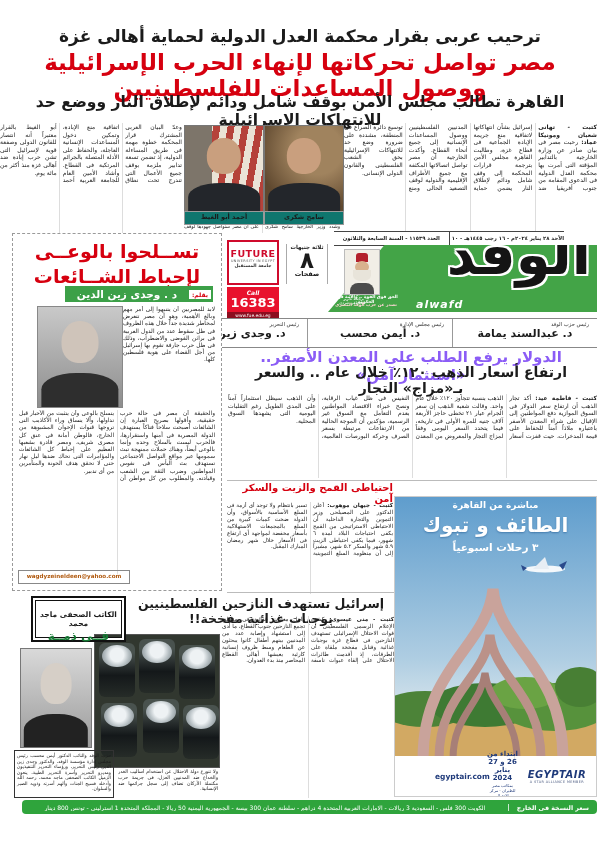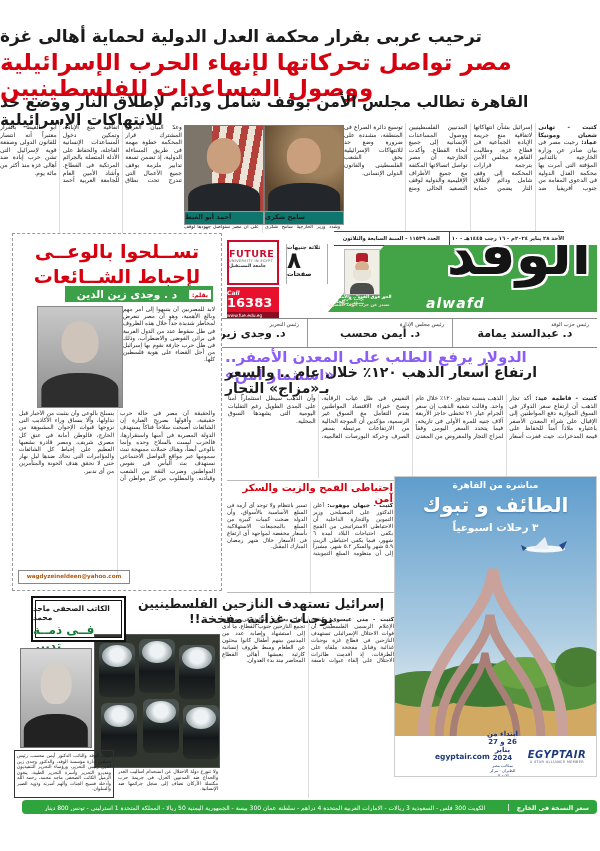--- a/index.html
+++ b/index.html
@@ -1,20 +1,20 @@
 <!DOCTYPE html>
 <html lang="ar"><head>
 <meta charset="utf-8">
 <style>
   html,body{margin:0;padding:0;background:#e9e9e9;}
   .page{position:relative;width:600px;height:851px;margin:0 auto;background:#fff;overflow:hidden;
         font-family:"DejaVu Sans","Liberation Sans",sans-serif;color:#1b1b1b;direction:rtl;}
   .abs{position:absolute;}
   .ltr{direction:ltr;}
-  .ctr{text-align:left;}
+  .ctr{text-align:center;}
   .jst{text-align:justify;text-align-last:right;}
 
   
   .kicker{left:0;top:26px;width:600px;font-size:17px;font-weight:800;}
   .mainhead{left:0;top:49px;width:600px;font-size:23px;font-weight:900;color:#d6000f;letter-spacing:-.3px;}
   .subhead{left:0;top:93px;width:600px;font-size:15.5px;font-weight:800;}
 
   
   .bodytxt{font-size:6px;line-height:7.6px;overflow:hidden;column-gap:6px;column-rule:1px solid #ddd;}
   .lead-a{left:344px;top:123px;width:253px;height:108px;column-count:4;}
@@ -36,21 +36,21 @@
   .cap-shoukry{left:264px;}
 
   
   .dateline{left:334px;top:231px;width:230px;height:13px;display:flex;border-top:1px solid #444;border-bottom:1px solid #444;}
   .datecell{flex:1;font-size:5.3px;font-weight:800;line-height:12px;text-align:center;white-space:nowrap;overflow:hidden;}
   .datecell+.datecell{border-right:1px solid #444;}
   .green-mast{left:328px;top:245px;width:269px;height:67px;background:#43a447;
      clip-path:polygon(21% 0,100% 0,100% 100%,0 100%);}
   .logo{position:absolute;right:6px;top:-18px;font-size:56px;font-weight:900;color:#141414;line-height:1;
      text-shadow:-2px 0 #fff,2px 0 #fff,0 -2px #fff,0 2px #fff,-2px -2px #fff,2px 2px #fff,-2px 2px #fff,2px -2px #fff;}
-  .logo-latin{position:absolute;left:98px;bottom:1px;color:#fff;font-size:14px;font-style:italic;font-weight:bold;letter-spacing:1px;}
+  .logo-latin{position:absolute;left:88px;bottom:1px;color:#fff;font-size:11px;font-style:italic;font-weight:bold;letter-spacing:1px;}
   .tagline{position:absolute;left:2px;bottom:6px;width:34px;font-size:3.8px;line-height:4.6px;color:#fff;text-align:right;}
   .founder{left:344px;top:249px;width:34px;height:44px;background:#f1eee6;border:1px solid #bbb;}
   .fez{position:absolute;top:3px;left:11px;width:12px;height:9px;background:#b3202c;border-radius:3px 3px 0 0;}
   .face{position:absolute;top:11px;left:10px;width:14px;height:12px;background:#d8b28e;border-radius:50%;}
   .beard{position:absolute;top:20px;left:8px;width:18px;height:11px;background:#e8e4da;border-radius:0 0 50% 50%;}
   .torso-sm{position:absolute;bottom:0;left:5px;width:24px;height:11px;background:#4c4c4c;border-radius:8px 8px 0 0;}
   .motto1{left:328px;top:294px;width:76px;font-size:4.3px;font-weight:800;color:#fff;}
   .motto2{left:328px;top:302px;width:76px;font-size:4.3px;font-weight:800;color:#ffd5d5;}
   .priceblock{left:286px;top:244px;width:40px;height:40px;border-left:1px solid #aaa;border-right:1px solid #aaa;}
   .price-words{font-size:5.5px;font-weight:800;}
@@ -102,32 +102,32 @@
   .israelhead{left:128px;top:596px;width:266px;font-size:12.5px;font-weight:900;text-align:center;}
   .israelbody1{left:222px;top:616px;width:172px;height:182px;column-count:2;font-size:5.6px;line-height:6.9px;}
   .israelbody2{left:118px;top:769px;width:100px;height:29px;font-size:4.8px;line-height:5.8px;overflow:hidden;}
   .jars{left:94px;top:634px;width:124px;height:132px;background:#31372f;border:1px solid #555;overflow:hidden;}
   .jar{position:absolute;width:36px;height:54px;background:linear-gradient(180deg,#49524e 0 18%,#14181a 60%,#262c28);border-radius:6px;}
   .jar::before{content:"";position:absolute;top:2px;left:3px;right:3px;height:22px;border-radius:50%;
      background:radial-gradient(circle at 50% 45%,#eef2f4 0 35%,#b4bdc1 62%,#778084 100%);}
 
   
   .obit-box{left:31px;top:596px;width:95px;height:46px;border:2px solid #111;box-shadow:0 0 0 2px #fff inset,0 0 0 3px #111 inset;
-     box-sizing:border-box;padding-top:6px;}
+     box-sizing:border-box;padding-top:12px;}
   .obit-l1{font-size:7.5px;font-weight:900;}
   .obit-l2{font-size:12px;font-weight:900;color:#157a34;line-height:16px;}
   .obit-photo{left:20px;top:648px;width:70px;height:98px;border:1px solid #777;
      background:linear-gradient(180deg,#d9d9d9,#9b9b9b);overflow:hidden;}
   .obit-photo .head-shape{background:#d6cfc7;}
   .obit-photo .torso-shape{background:#222;}
   .obit-text{left:14px;top:750px;width:100px;height:48px;border:1.5px solid #333;box-sizing:border-box;
      padding:2px;font-size:4.6px;line-height:5.5px;overflow:hidden;}
 
   
-  .ad{left:394px;top:476px;width:203px;height:301px;overflow:hidden;border:1px solid #ccc;box-sizing:border-box;background:#bcd6e8;}
+  .ad{left:394px;top:496px;width:203px;height:301px;overflow:hidden;border:1px solid #ccc;box-sizing:border-box;background:#bcd6e8;}
   .ad svg{position:absolute;left:0;top:0;}
   .ad-kicker{position:absolute;top:3px;left:0;width:100%;color:#fff;font-size:9px;font-weight:800;text-align:center;}
   .ad-title{position:absolute;top:16px;left:0;width:100%;color:#fff;font-size:20px;font-weight:900;text-align:center;text-shadow:0 1px 2px rgba(0,60,120,.4);}
   .ad-sub{position:absolute;top:44px;left:0;width:100%;color:#fff;font-size:10.5px;font-weight:800;text-align:center;}
   .ad-footer{position:absolute;left:0;bottom:0;width:100%;height:40px;background:#fff;display:flex;align-items:center;flex-direction:row;}
   .ad-brand{width:78px;text-align:center;}
   .ad-brand-name{font-size:10px;font-weight:900;font-style:italic;color:#1f3a7a;letter-spacing:.5px;}
   .ad-brand-sub{font-size:3.4px;color:#4a5a80;letter-spacing:.4px;}
   .ad-mid{flex:1;text-align:center;color:#1f3a7a;}
   .ad-date{font-size:7px;font-weight:900;}

